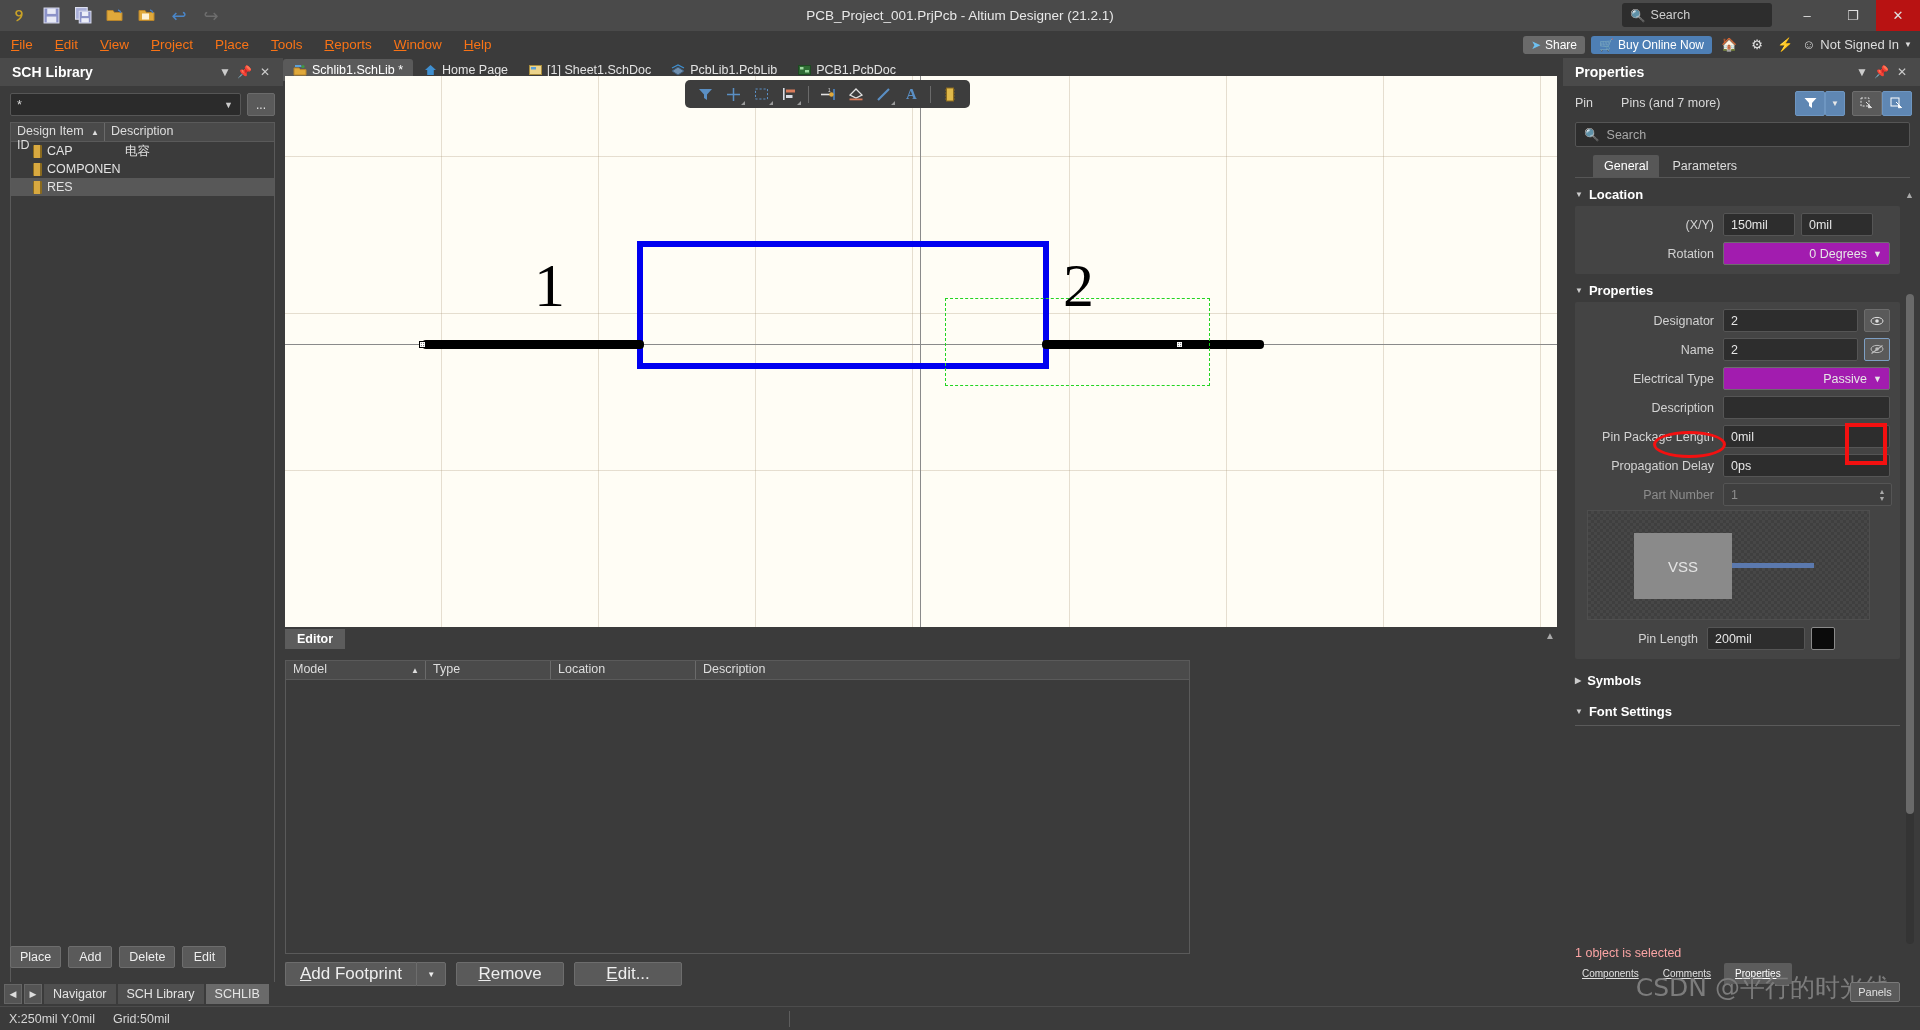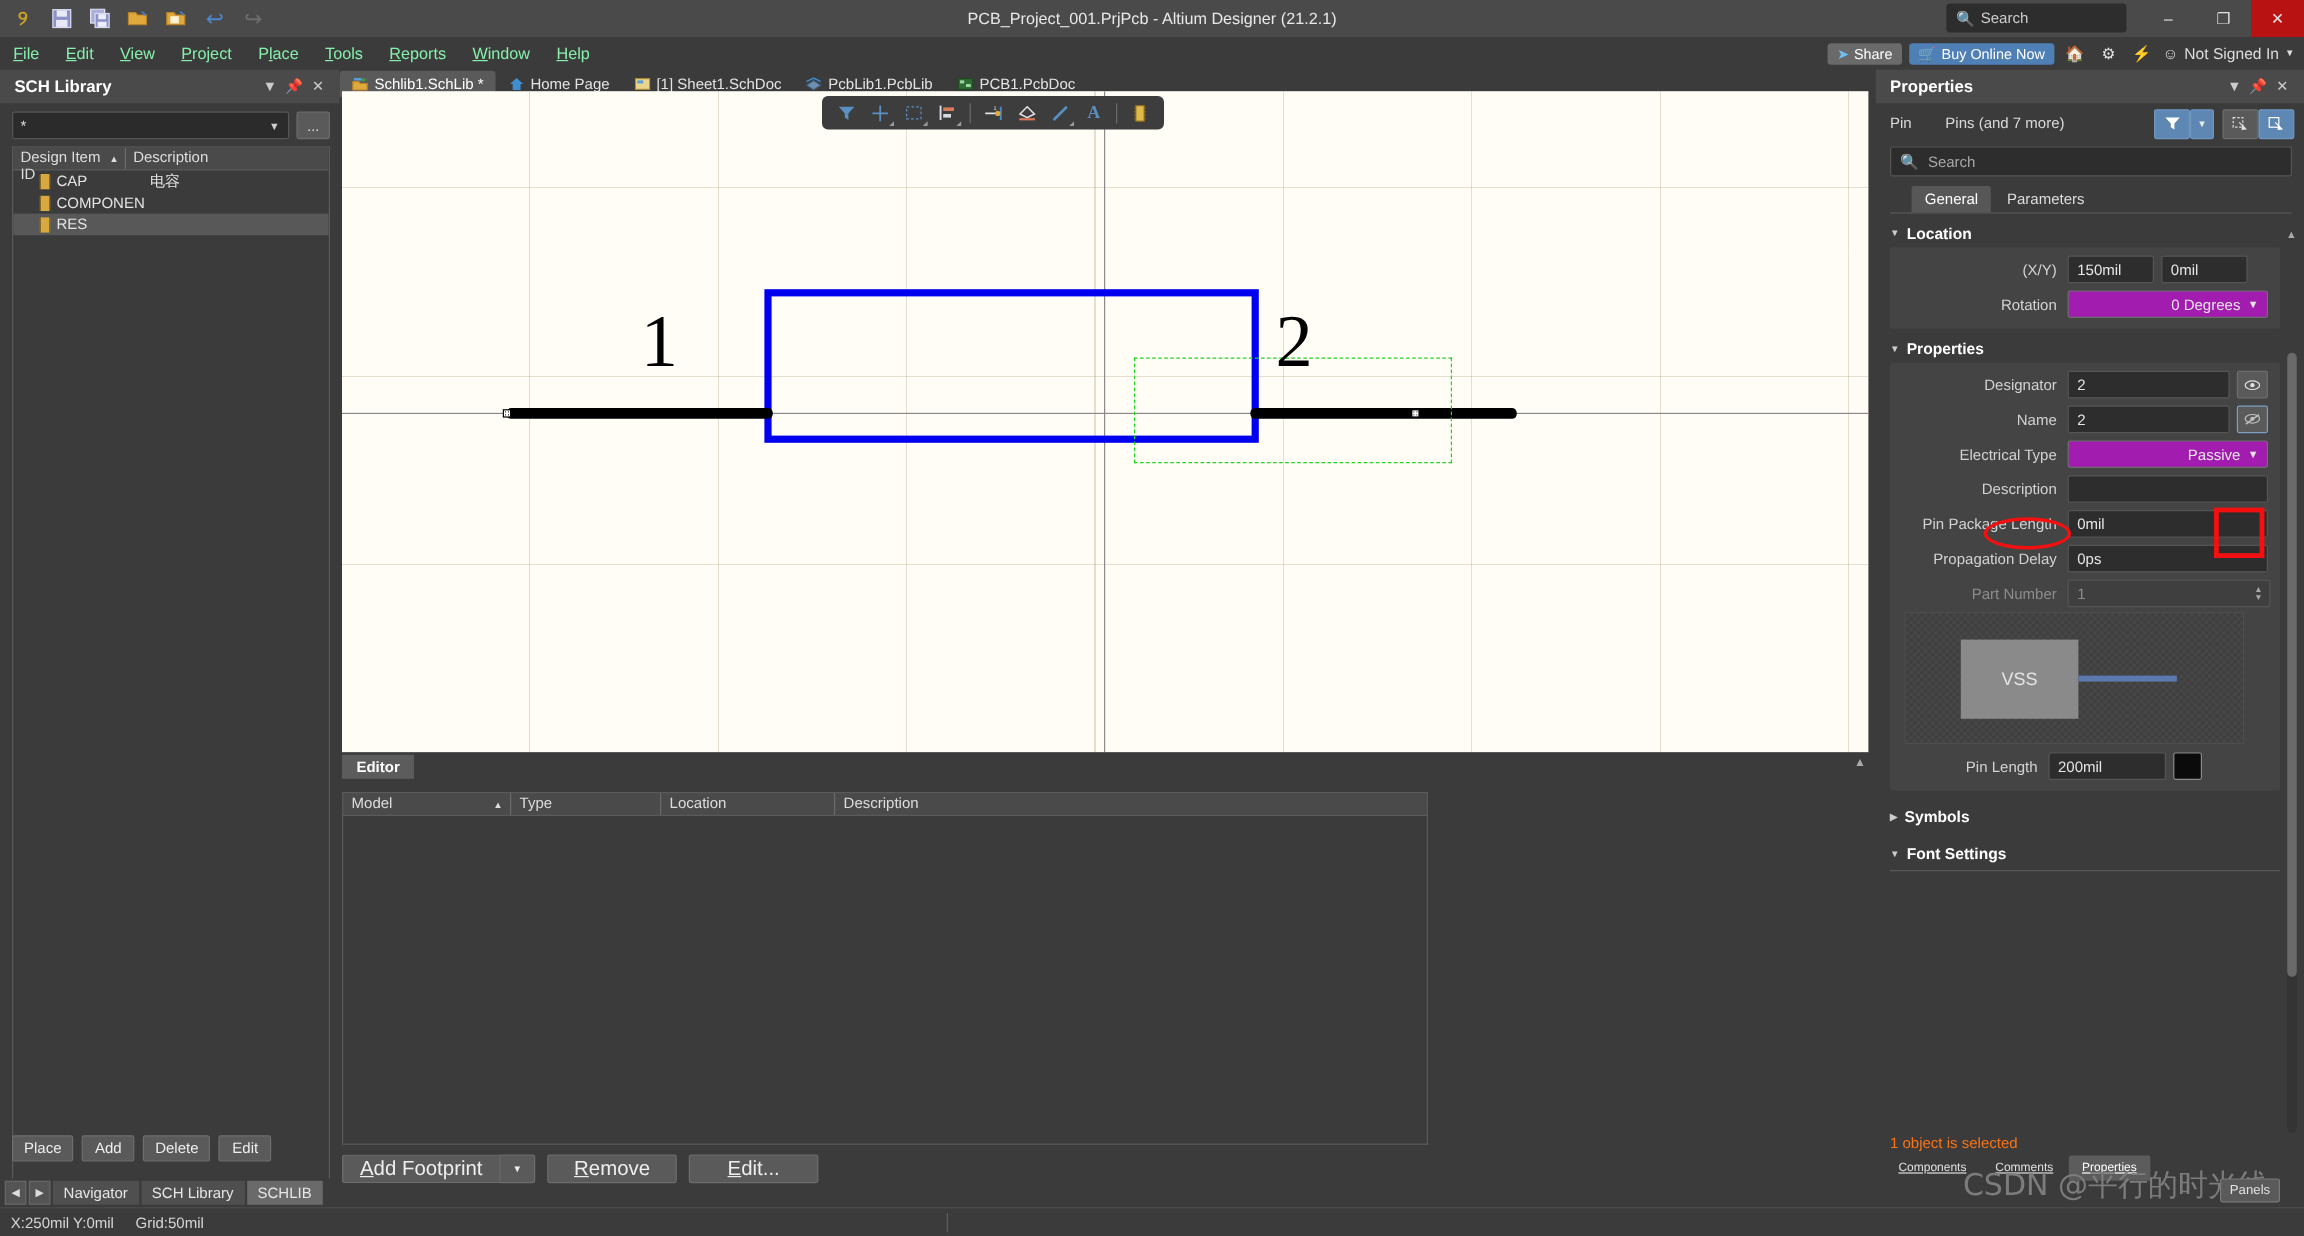--- a/index.html
+++ b/index.html
@@ -19,21 +19,21 @@
     background:#2d2d2d; border-radius:3px; display:flex; align-items:center; gap:5px;
     padding:0 8px; font-size:12.5px; color:#cfcfcf; }
   .winbtns { position:absolute; right:0; top:0; height:31px; display:flex; }
   .winbtn { width:46px; height:31px; display:flex; align-items:center; justify-content:center;
     font-size:13px; color:#e0e0e0; }
   .winbtn.close { background:#b81212; width:44px; }
 
   
   .menubar { position:absolute; left:0; top:31px; width:1920px; height:27px;
     background:#3b3b3b; display:flex; align-items:center; }
-  .menuitem { padding:12px 11px; font-size:13.5px; color:#86efac; line-height:27px; }
+  .menuitem { padding:12px 11px; font-size:13.5px; color:#f97316; line-height:27px; }
   .menuitem u { text-decoration:underline; }
   .menu-right { position:absolute; right:0; top:0; height:27px; display:flex;
     align-items:center; gap:6px; padding-right:8px; }
   .pillbtn { height:18px; border-radius:3px; font-size:12px; display:flex;
     align-items:center; gap:4px; padding:0 8px; color:#fff; }
   .pill-share { background:#6a6a6a; }
   .pill-buy { background:#4e7fb5; }
   .mi-ico { width:22px; height:20px; display:flex; align-items:center; justify-content:center;
     font-size:13px; color:#e2e2e2; }
   .signin { font-size:13px; color:#ddd; display:flex; align-items:center; gap:5px; }
@@ -191,21 +191,21 @@
     background-color:#3f3f3f;
     background-image:linear-gradient(45deg,#474747 25%,transparent 25%,transparent 75%,#474747 75%),
                      linear-gradient(45deg,#474747 25%,transparent 25%,transparent 75%,#474747 75%);
     background-size:6px 6px; background-position:0 0,3px 3px; position:relative; }
   .vssblk { position:absolute; left:46px; top:22px; width:98px; height:66px; background:#8a8a8a;
     display:flex; align-items:center; justify-content:center; font-size:15px; color:#e4e4e4; }
   .vsspin { position:absolute; left:144px; top:52px; width:82px; height:5px; background:#5b79ae; }
   .pinlenrow { margin:7px 20px 0 12px; display:flex; align-items:center; }
   .swatch { width:24px; height:23px; background:#0b0b0b; border:1px solid #8a8a8a;
     border-radius:2px; margin-left:6px; flex:none; }
-  .pstatus { position:absolute; left:12px; bottom:46px; font-size:12.5px; color:#f97316; }
+  .pstatus { position:absolute; left:12px; bottom:46px; font-size:12.5px; color:#fca5a5; }
   .pbottabs { position:absolute; left:8px; bottom:22px; display:flex; gap:2px; }
   .pbtab { height:21px; padding:0 11px; font-size:10px; color:#e0e0e0; display:flex;
     align-items:center; border-radius:2px 2px 0 0;text-decoration:underline; }
   .pbtab.active { background:#5c5c5c; color:#fff; }
   .scrolltrack { position:absolute; right:6px; top:236px; width:8px; height:650px;
     background:#343434; border-radius:4px; }
   .scrollthumb { position:absolute; top:0; left:0; width:8px; height:520px; background:#6a6a6a;
     border-radius:4px; }
 
   

